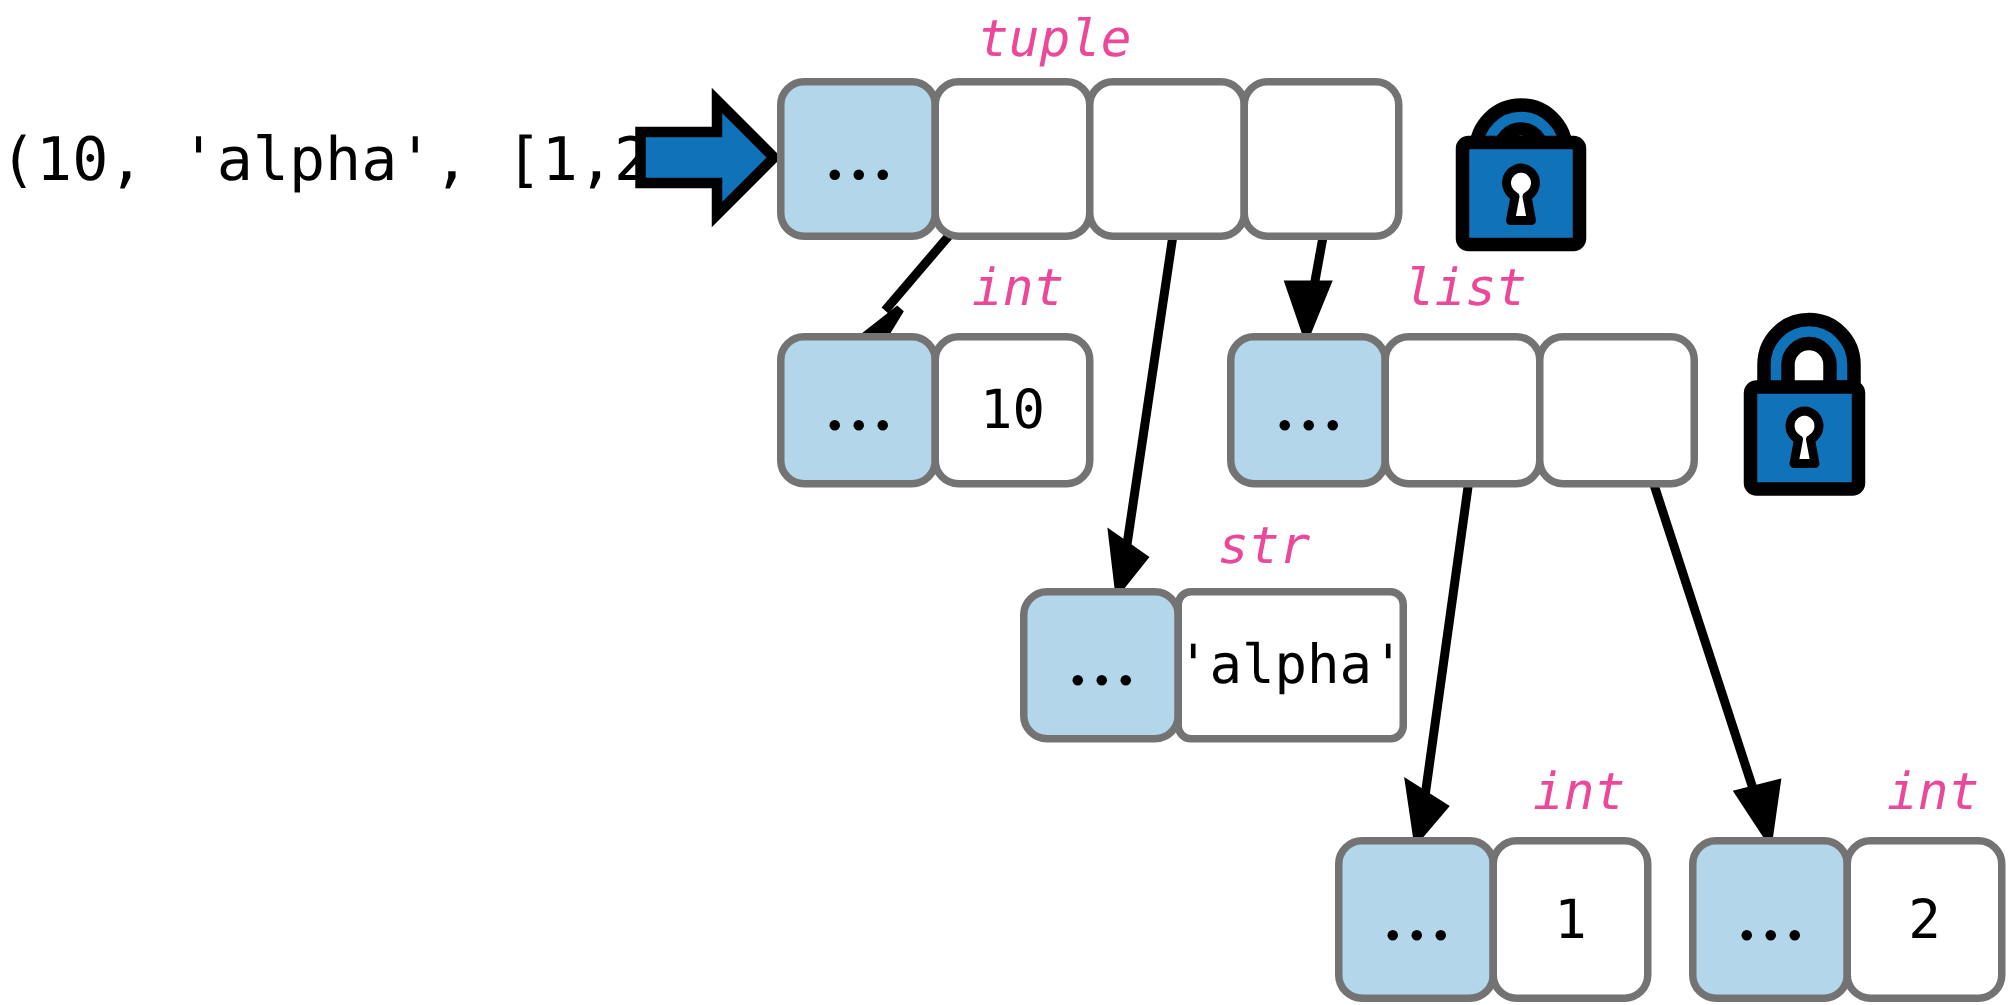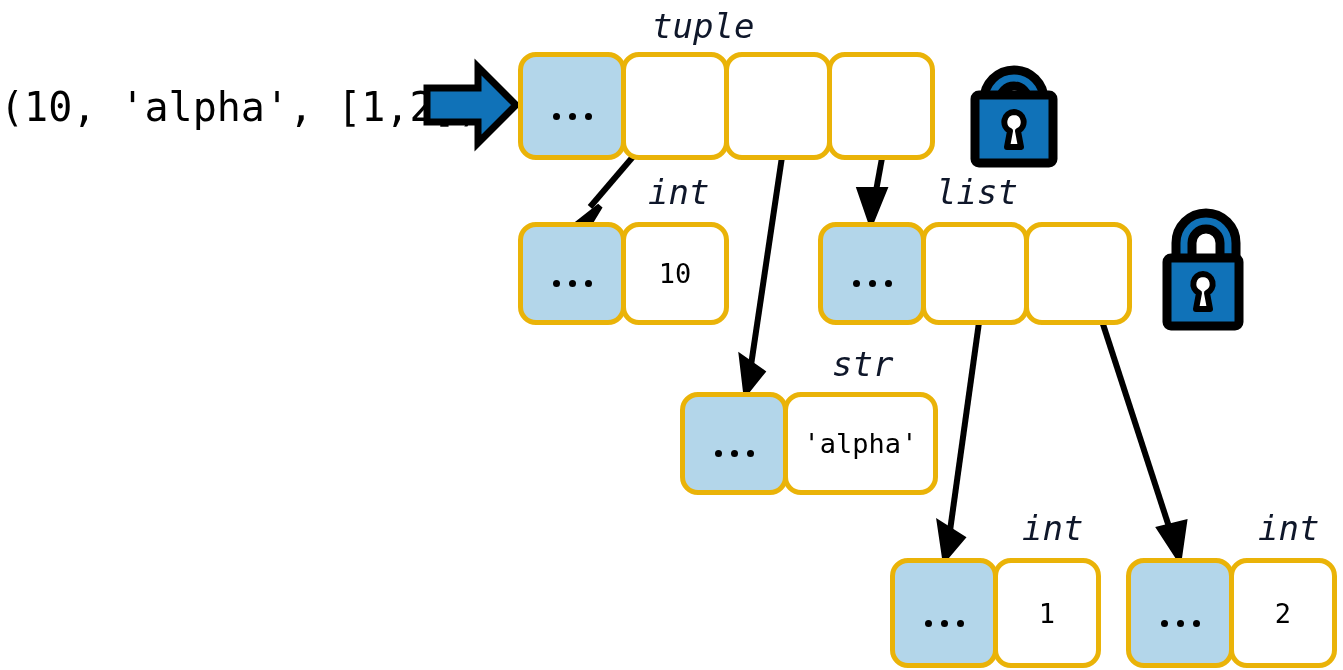--- a/index.html
+++ b/index.html
@@ -29,28 +29,28 @@
   }
 
   
   .obj {
     position: absolute;
     display: flex;
     align-items: stretch;
   }
   .cell {
     box-sizing: border-box;
-    border: 5px solid #eab308;
+    border: 5px solid #737373;
     border-radius: 18px;
     background: #ffffff;
     display: flex;
     align-items: center;
     justify-content: center;
     font-family: "DejaVu Sans Mono", monospace;
-    font-size: 27px;
+    font-size: 36px;
     color: #000000;
     position: relative;
   }
   .cell + .cell {
     margin-left: -5px;
   }
   .cell.head {
     background: #b3d6ea;
   }
   .cell .dots {
@@ -66,21 +66,21 @@
     border-radius: 50%;
     background: #000000;
   }
 
   
   .typelabel {
     position: absolute;
     font-family: "DejaVu Sans Mono", monospace;
     font-style: italic;
     font-size: 34px;
-    color: #0f172a;
+    color: #ec4899;
     white-space: pre;
   }
 
   
   #overlay {
     position: absolute;
     left: 0;
     top: 0;
     width: 1343px;
     height: 670px;
@@ -175,30 +175,30 @@
           <i></i>
           <i></i>
           <i></i>
         </span>
     </div>
     <div class="cell" style="width:108px; height:103px;"></div>
     <div class="cell" style="width:108px; height:103px;"></div>
   </div>
   <div class="lock-hit" style="left:1160px; top:212px; width:86px; height:120px;"></div>
 
-  <div class="typelabel" style="left:832px; top:344px;">str</div>
+  <div class="typelabel" style="left:812px; top:344px;">str</div>
   <div class="obj" style="left:680px; top:392px;">
     <div class="cell head" style="width:108px; height:103px;">
       <span class="dots">
           <i></i>
           <i></i>
           <i></i>
         </span>
     </div>
-    <div class="cell" style="width:155px; height:103px;">'alpha'</div>
+    <div class="cell" style="width:155px; height:103px;border-radius:11px;">'alpha'</div>
   </div>
 
   <div class="typelabel" style="left:1022px; top:508px;">int</div>
   <div class="obj" style="left:890px; top:558px;">
     <div class="cell head" style="width:108px; height:110px;">
       <span class="dots">
           <i></i>
           <i></i>
           <i></i>
         </span>

